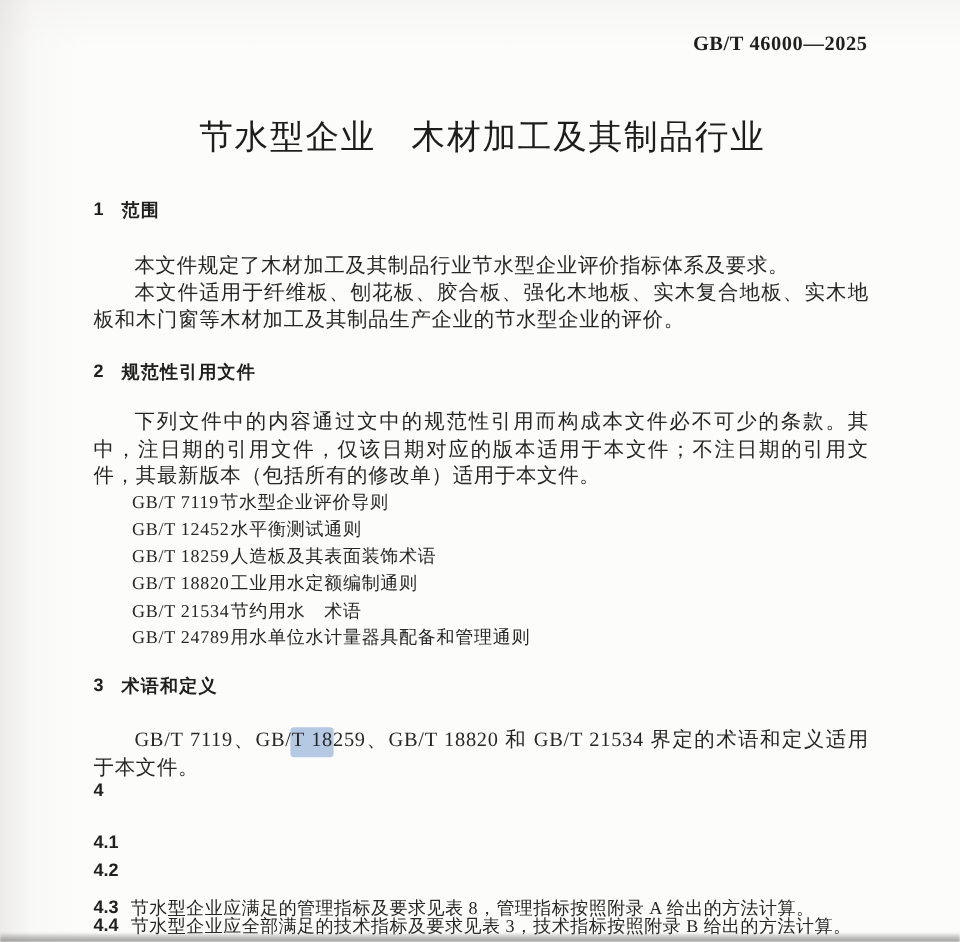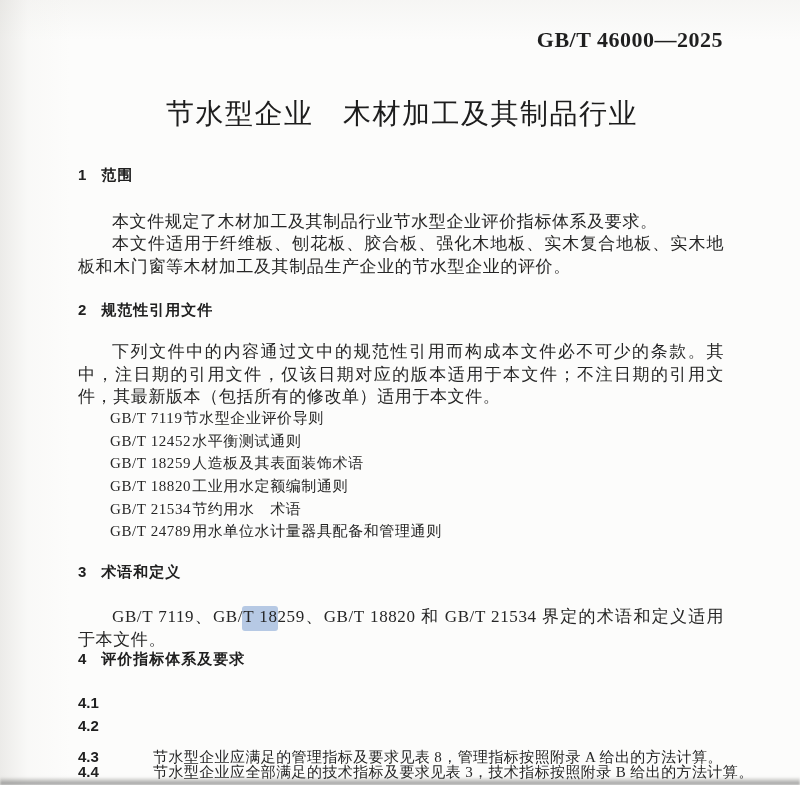--- a/index.html
+++ b/index.html
@@ -20,21 +20,21 @@
   .page {
     position: absolute; inset: 0;
     background:
       linear-gradient(90deg, rgba(205,203,198,0.35) 0px, rgba(240,239,236,0.25) 28px, rgba(255,255,255,0) 70px),
       linear-gradient(180deg, rgba(235,234,231,0.35) 0px, rgba(255,255,255,0) 40px),
       var(--paper);
   }
   .doc-code {
     position: absolute; top: 27px; right: 77px;
     font-family: "Liberation Serif", serif;
-    font-weight: bold; font-size: 22px; letter-spacing: 0.5px;
+    font-weight: bold; font-size: 17px; letter-spacing: 0.5px;
     color: #1f1f1f;
   }
   .doc-title {
     position: absolute; top: 95px; left: 2px; width: 100%;
     text-align: center;
     font-family: "Liberation Sans", "DejaVu Sans", sans-serif;
     font-weight: normal; font-size: 28px; letter-spacing: 1.5px;
     color: #1d1d1d;
   }
   .clause-head {
@@ -59,21 +59,20 @@
     white-space: nowrap;
     color: var(--ink);
   }
   .ref-item .ref-name { margin-left: 1px; }
   .c4-item {
     position: absolute; left: 78px; width: 650px;
     display: flex;
     font-size: 15px; letter-spacing: 0.4px;
     color: var(--ink);
     white-space: nowrap;
-    gap: 44px;
   }
   .c4-item .num {
     font-family: "Liberation Sans", "DejaVu Sans", sans-serif;
     font-weight: bold; width: 31px; flex: 0 0 31px;
     letter-spacing: 0;
     color: #202020;
   }
   .watermark {
     position: absolute; left: 242px; top: 606px;
     width: 36px; height: 25px;
@@ -144,21 +143,20 @@
     </div>
 
     <div class="clause-head" style="top:563px">
       <span class="num">3</span>
       <span>术语和定义</span>
     </div>
     <div class="para" style="top:606px">GB/T 7119、GB/T 18259、GB/T 18820 和 GB/T 21534 界定的术语和定义适用于本文件。</div>
 
     <div class="clause-head" style="top:650px">
       <span class="num">4</span>
-      <span>评价指标体系及要求</span>
     </div>
 
     <div class="c4-item" style="top:694px">
       <span class="num">4.1</span>
     </div>
     <div class="c4-item" style="top:717px">
       <span class="num">4.2</span>
     </div>
     <div class="c4-item" style="top:748px">
       <span class="num">4.3</span>

